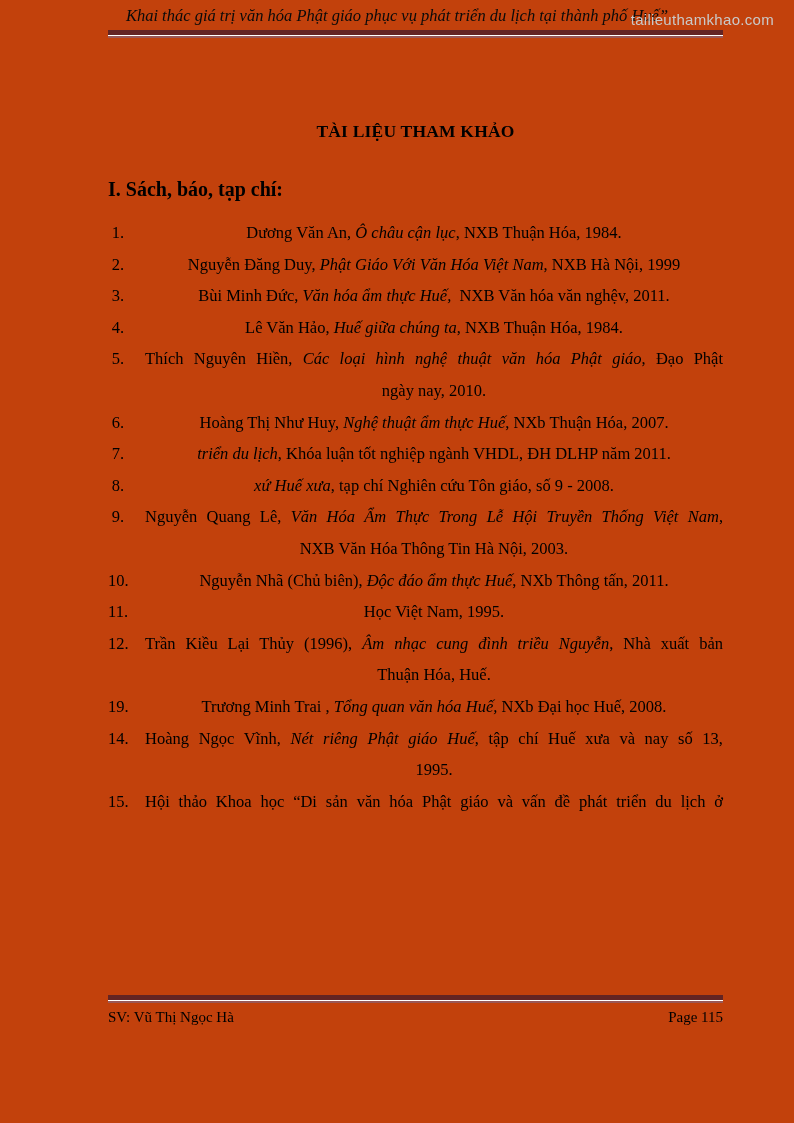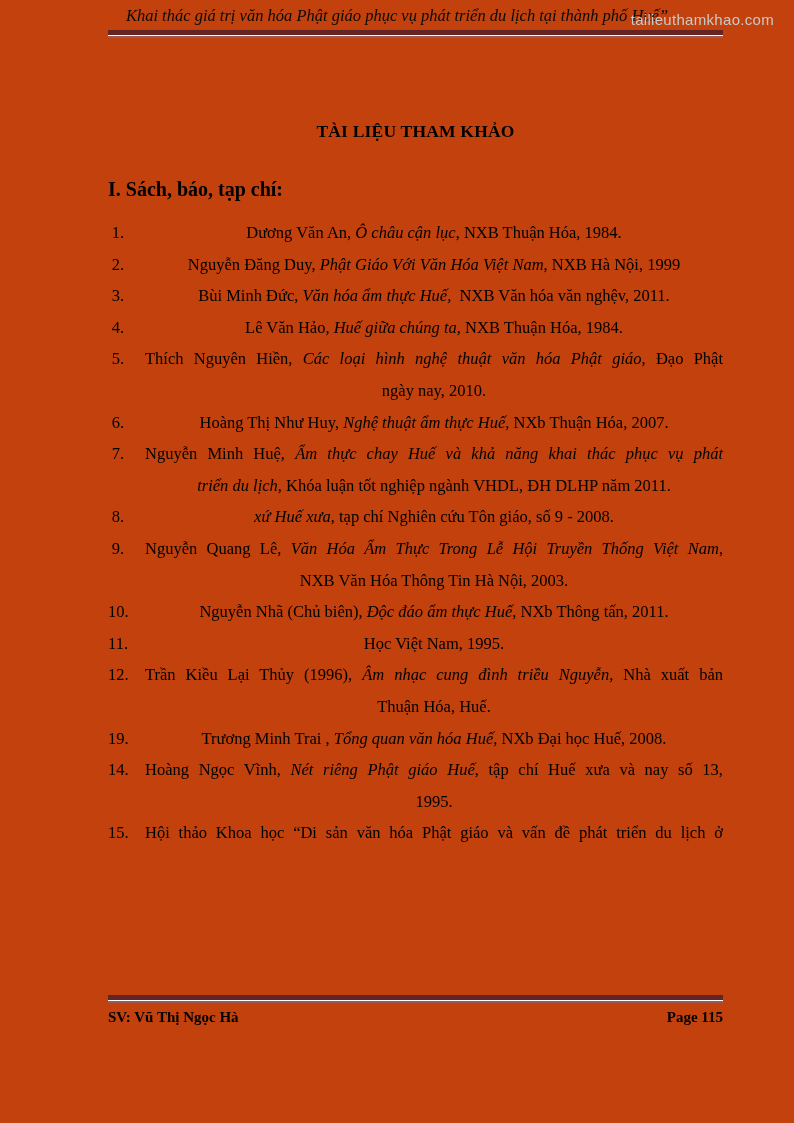--- a/index.html
+++ b/index.html
@@ -73,21 +73,20 @@
   .ref .line.just { text-align:justify; text-align-last:justify; }
   
   .footer-rule { top:995px; }
   .footer-row {
     position:absolute;
     left:108px; top:1005px; width:615px;
     display:flex;
     justify-content:space-between;
     font-size:15px;
     line-height:24px;
-    font-weight:bold;
   }
 </style>
 </head>
 <body>
 
 <div class="page" style="--rule-dark: #632423; --rule-light: #9a5856; --watermark: #c9c9c9;">
 
   <div class="header-text">Khai thác giá trị văn hóa Phật giáo phục vụ phát triển du lịch tại thành phố Huế”</div>
   <div class="watermark">tailieuthamkhao.com</div>
 
@@ -121,21 +120,20 @@
           <span class="num">5.</span>
           <div class="line just"><span>Thích Nguyên Hiền, </span><i>Các loại hình nghệ thuật văn hóa Phật giáo</i><span>, Đạo Phật</span></div>
           <div class="line"><span>ngày nay, 2010.</span></div>
         </li>
         <li class="ref">
           <span class="num">6.</span>
           <div class="line"><span>Hoàng Thị Như Huy, </span><i>Nghệ thuật ẩm thực Huế</i><span>, NXb Thuận Hóa, 2007.</span></div>
         </li>
         <li class="ref">
           <span class="num">7.</span>
-          <div class="line just"><span>Nguyễn Minh Huệ, </span><i>Ẩm thực chay Huế và khả năng khai thác phục vụ phát</i></div>
           <div class="line"><i>triển du lịch</i><span>, Khóa luận tốt nghiệp ngành VHDL, ĐH DLHP năm 2011.</span></div>
         </li>
         <li class="ref">
           <span class="num">8.</span>
           <div class="line"><i>xứ Huế xưa</i><span>, tạp chí Nghiên cứu Tôn giáo, số 9 - 2008.</span></div>
         </li>
         <li class="ref">
           <span class="num">9.</span>
           <div class="line just"><span>Nguyễn Quang Lê, </span><i>Văn Hóa Ẩm Thực Trong Lễ Hội Truyền Thống Việt Nam</i><span>,</span></div>
           <div class="line"><span>NXB Văn Hóa Thông Tin Hà Nội, 2003.</span></div>

